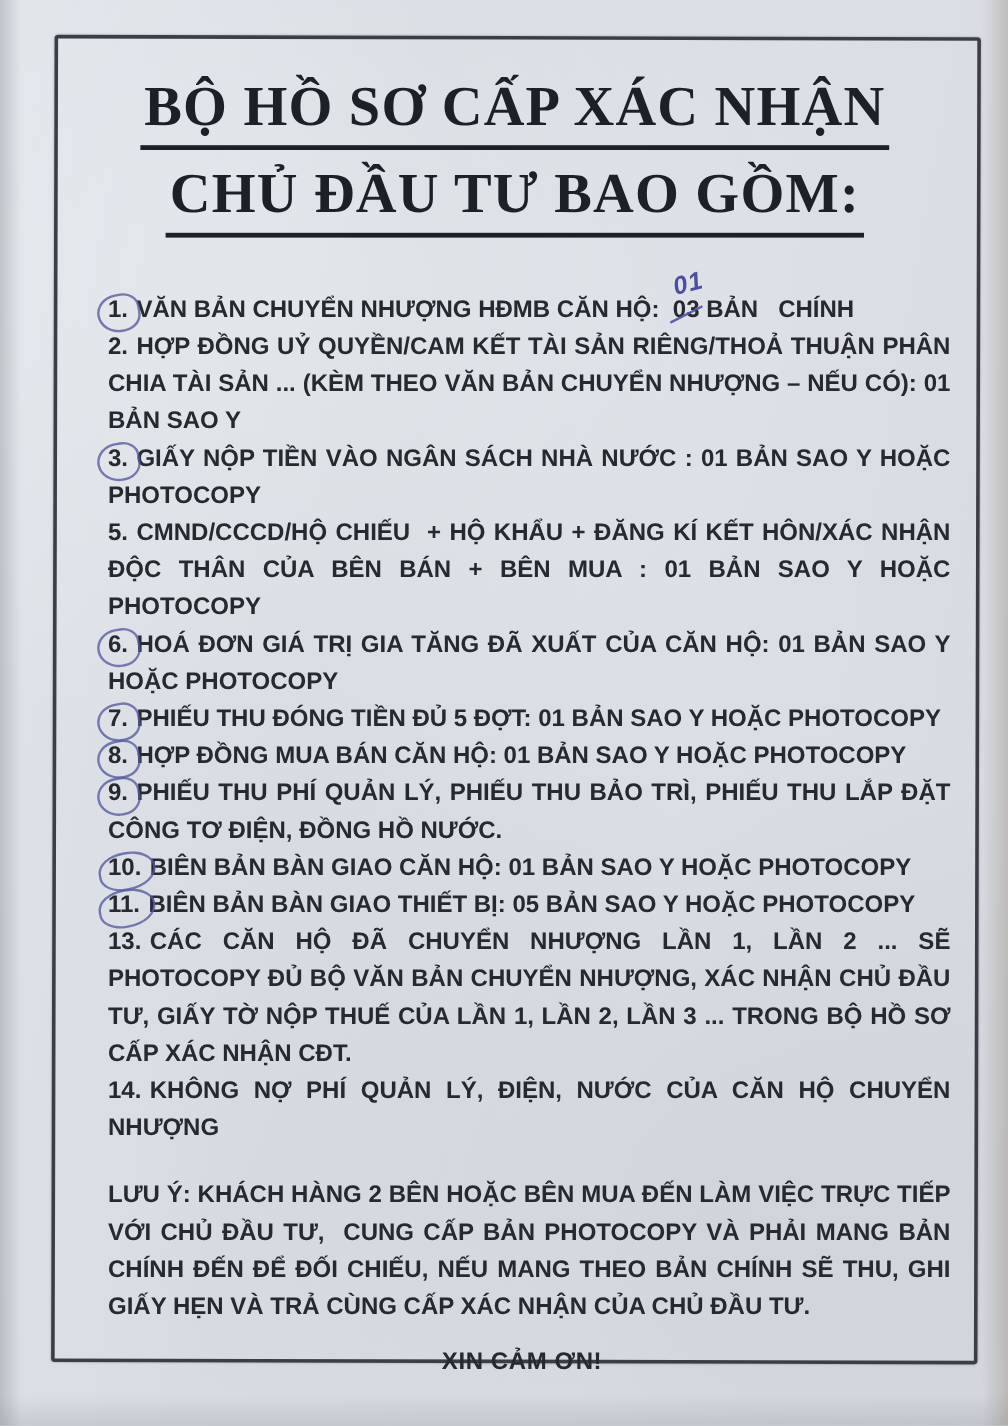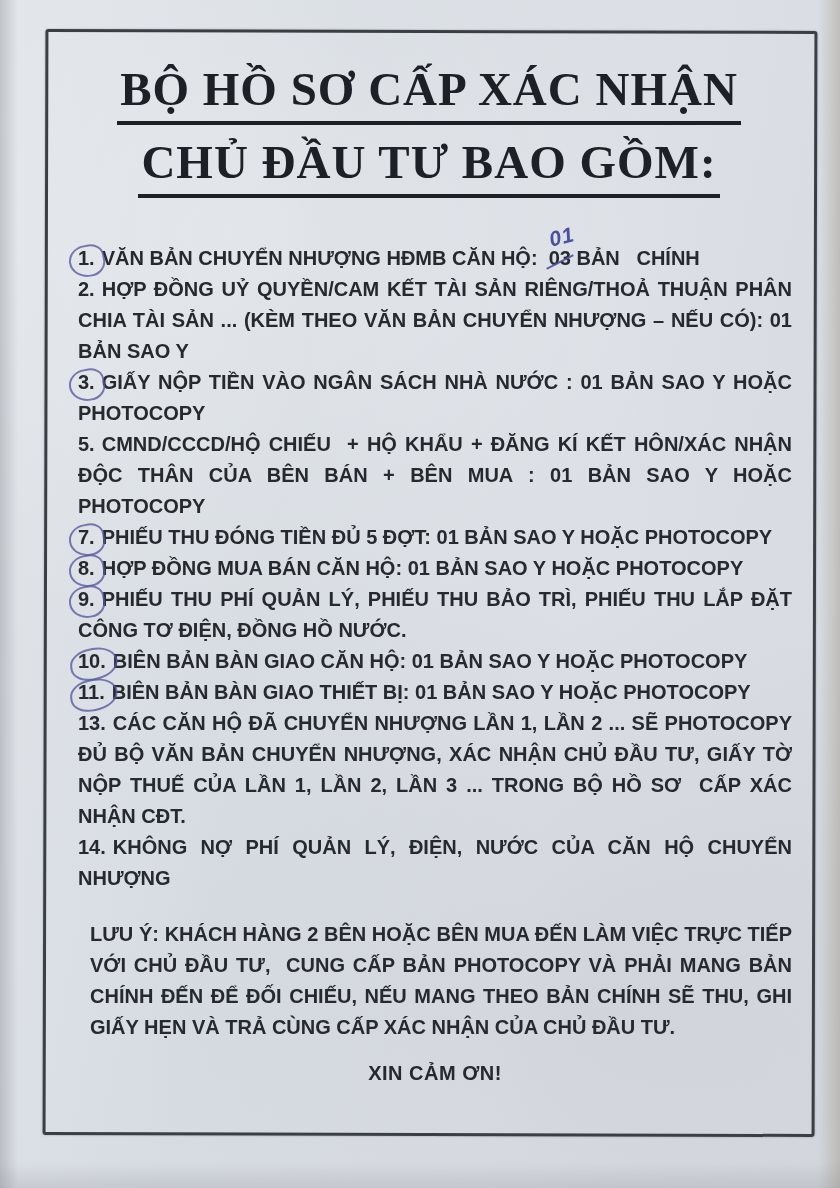--- a/index.html
+++ b/index.html
@@ -31,21 +31,21 @@
     position:absolute;left:44px;top:62px;width:770px;text-align:center;
     font-family:"Liberation Serif", serif;font-weight:bold;color:#1d2026;
     font-size:47px;letter-spacing:1px;
   }
   .title .row{margin-bottom:10px;}
   .tline{display:inline-block;border-bottom:4.5px solid #1d2026;padding:0 3px 5px;}
   .content{
     position:absolute;left:78px;top:243px;width:714px;
     color:#26292e;font-size:20px;line-height:31px;font-weight:bold;
   }
-  .item{position:relative;text-align:justify;white-space:pre-wrap;}
+  .item{position:relative;text-align:justify;white-space:pre-wrap;margin-left:12px;}
   .num{position:relative;display:inline;margin-right:7px;}
   .num.circled::before{
     content:"";position:absolute;left:-9px;top:-2px;width:32px;height:28px;
     border:2px solid rgba(85,89,158,0.78);
     border-radius:55% 45% 50% 60%;
     transform:rotate(-10deg);
   }
   .num.circled.wide::before{width:44px;left:-8px;border-radius:50% 50% 55% 45%;}
   .corr{position:relative;display:inline-block;}
   .struck{position:relative;display:inline-block;}
@@ -81,30 +81,31 @@
     <div id="list">
   <div class="item"><span class="num circled">1.</span><span class="txt"><span>VĂN BẢN CHUYỂN NHƯỢNG HĐMB CĂN HỘ:  </span><span class="corr"><span class="struck">03</span><span class="hand">01</span></span><span> BẢN   CHÍNH</span></span></div>
 
   <div class="item"><span class="num">2.</span><span class="txt">HỢP ĐỒNG UỶ QUYỀN/CAM KẾT TÀI SẢN RIÊNG/THOẢ THUẬN PHÂN CHIA TÀI SẢN ... (KÈM THEO VĂN BẢN CHUYỂN NHƯỢNG – NẾU CÓ): 01 BẢN SAO Y</span></div>
 
   <div class="item"><span class="num circled">3.</span><span class="txt">GIẤY NỘP TIỀN VÀO NGÂN SÁCH NHÀ NƯỚC : 01 BẢN SAO Y HOẶC PHOTOCOPY</span></div>
 
 
   <div class="item"><span class="num">5.</span><span class="txt">CMND/CCCD/HỘ CHIẾU  + HỘ KHẨU + ĐĂNG KÍ KẾT HÔN/XÁC NHẬN ĐỘC THÂN CỦA BÊN BÁN + BÊN MUA : 01 BẢN SAO Y HOẶC PHOTOCOPY</span></div>
 
+  <div class="item"><span class="num circled">6.</span><span class="txt">HOÁ ĐƠN GIÁ TRỊ GIA TĂNG ĐÃ XUẤT CỦA CĂN HỘ: 01 BẢN SAO Y HOẶC PHOTOCOPY</span></div>
 
   <div class="item"><span class="num circled">7.</span><span class="txt">PHIẾU THU ĐÓNG TIỀN ĐỦ 5 ĐỢT: 01 BẢN SAO Y HOẶC PHOTOCOPY</span></div>
 
   <div class="item"><span class="num circled">8.</span><span class="txt">HỢP ĐỒNG MUA BÁN CĂN HỘ: 01 BẢN SAO Y HOẶC PHOTOCOPY</span></div>
 
   <div class="item"><span class="num circled">9.</span><span class="txt">PHIẾU THU PHÍ QUẢN LÝ, PHIẾU THU BẢO TRÌ, PHIẾU THU LẮP ĐẶT CÔNG TƠ ĐIỆN, ĐỒNG HỒ NƯỚC.</span></div>
 
   <div class="item"><span class="num circled wide">10.</span><span class="txt">BIÊN BẢN BÀN GIAO CĂN HỘ: 01 BẢN SAO Y HOẶC PHOTOCOPY</span></div>
 
-  <div class="item"><span class="num circled wide">11.</span><span class="txt">BIÊN BẢN BÀN GIAO THIẾT BỊ: 01 BẢN SAO Y HOẶC PHOTOCOPY</span></div>
+  <div class="item"><span class="num circled wide">11.</span><span class="txt">BIÊN BẢN BÀN GIAO THIẾT BỊ: 05 BẢN SAO Y HOẶC PHOTOCOPY</span></div>
 
 
   <div class="item"><span class="num wide">13.</span><span class="txt">CÁC CĂN HỘ ĐÃ CHUYỂN NHƯỢNG LẦN 1, LẦN 2 ... SẼ PHOTOCOPY ĐỦ BỘ VĂN BẢN CHUYỂN NHƯỢNG, XÁC NHẬN CHỦ ĐẦU TƯ, GIẤY TỜ NỘP THUẾ CỦA LẦN 1, LẦN 2, LẦN 3 ... TRONG BỘ HỒ SƠ  CẤP XÁC NHẬN CĐT.</span></div>
 
   <div class="item"><span class="num wide">14.</span><span class="txt">KHÔNG NỢ PHÍ QUẢN LÝ, ĐIỆN, NƯỚC CỦA CĂN HỘ CHUYỂN NHƯỢNG</span></div>
 </div>
     <p class="note">LƯU Ý: KHÁCH HÀNG 2 BÊN HOẶC BÊN MUA ĐẾN LÀM VIỆC TRỰC TIẾP VỚI CHỦ ĐẦU TƯ,  CUNG CẤP BẢN PHOTOCOPY VÀ PHẢI MANG BẢN CHÍNH ĐẾN ĐỂ ĐỐI CHIẾU, NẾU MANG THEO BẢN CHÍNH SẼ THU, GHI GIẤY HẸN VÀ TRẢ CÙNG CẤP XÁC NHẬN CỦA CHỦ ĐẦU TƯ.</p>
     <div class="thanks">XIN CẢM ƠN!</div>
   </div>
 </div>

